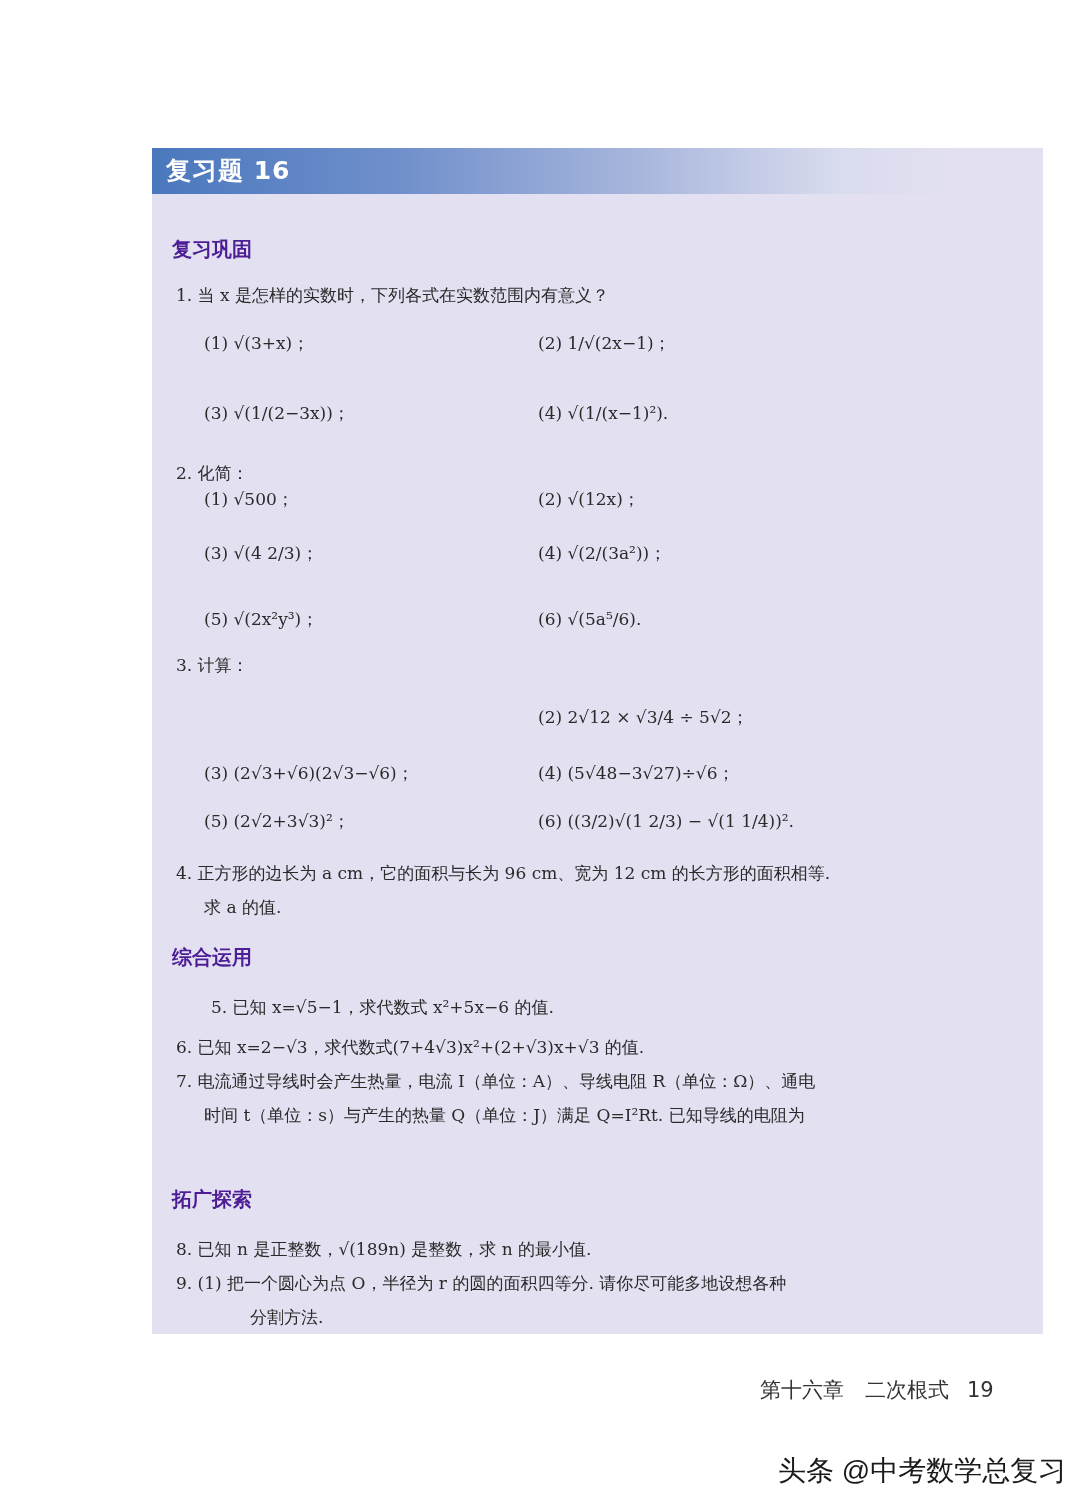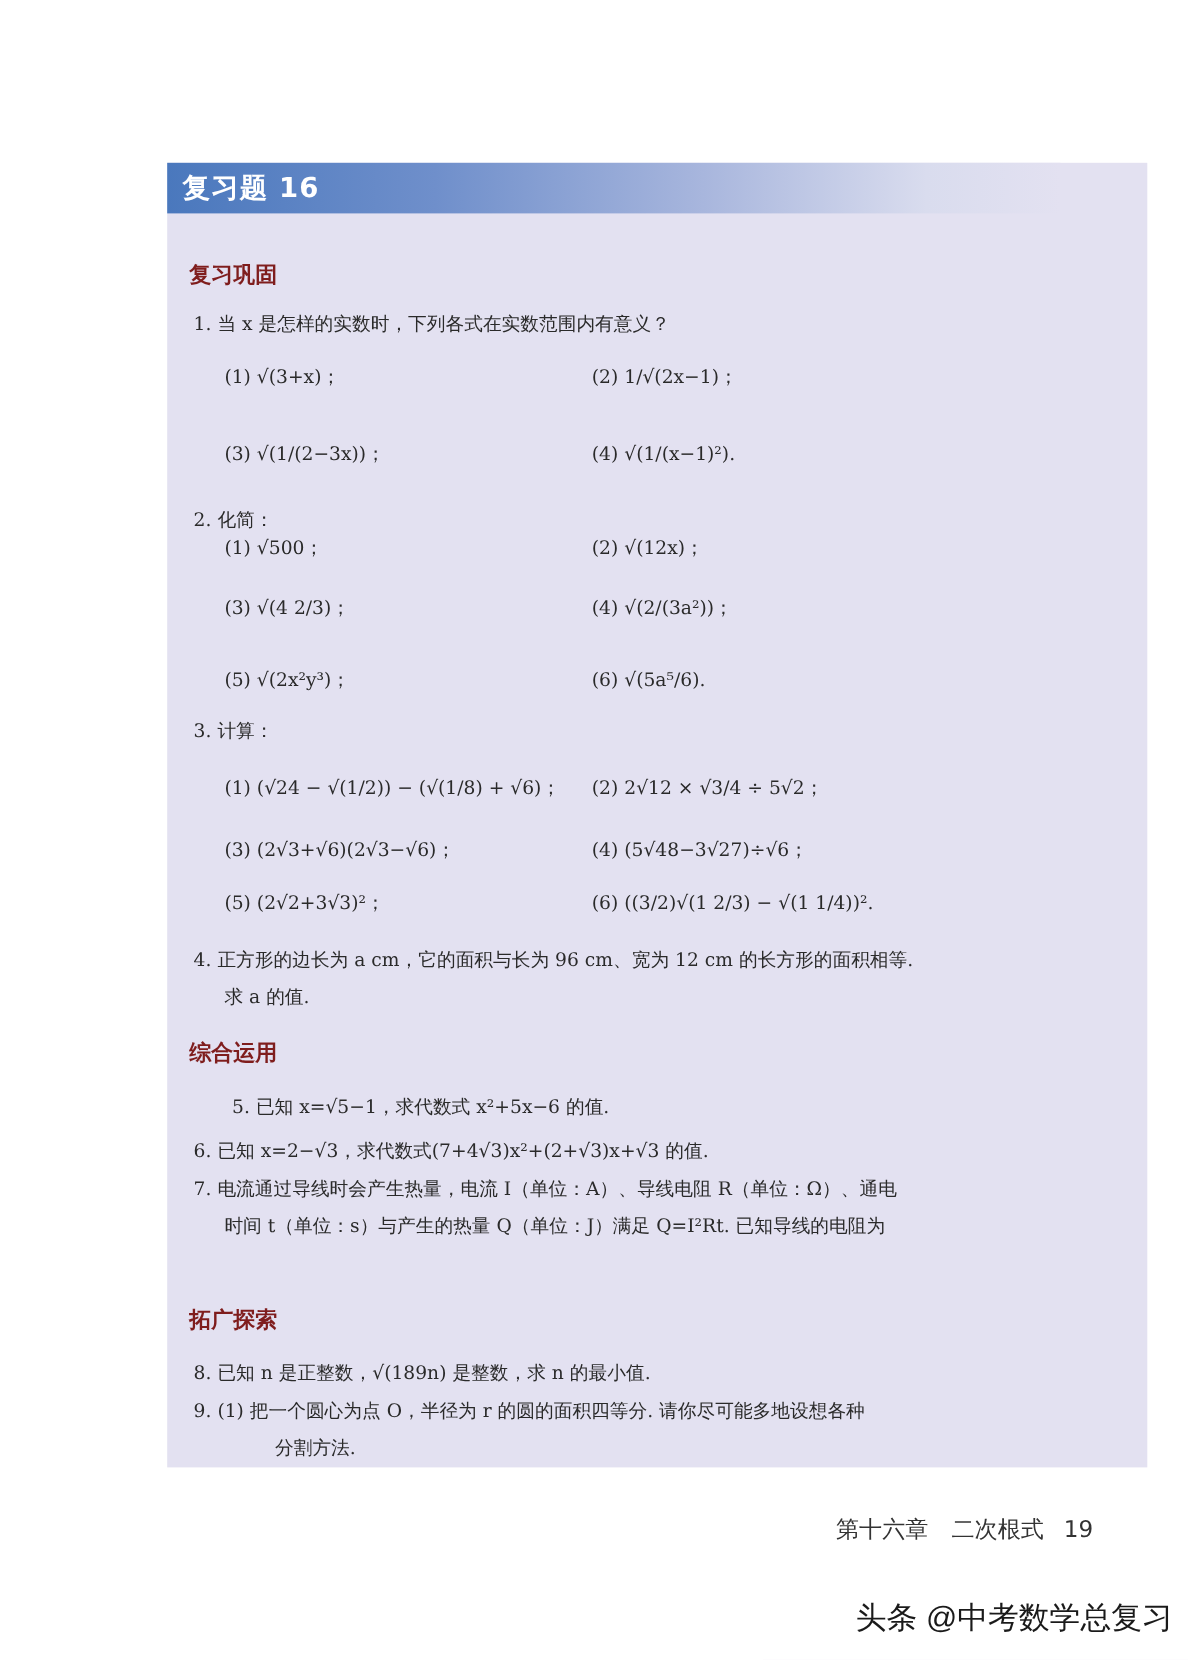--- a/index.html
+++ b/index.html
@@ -3,21 +3,21 @@
 <meta charset="utf-8">
 <style>
   html, body { margin:0; padding:0; }
   body { width:1080px; height:1509px; background:#ffffff; position:relative; overflow:hidden;
          font-family:"DejaVu Serif", serif; color:#2a2a2a; }
   .panel { position:absolute; left:152px; top:148px; width:891px; height:1186px; background:#e3e1f1; }
   .banner { position:absolute; left:0; top:0; width:812px; height:46px;
             background:linear-gradient(90deg,#4a78bd 0%,#6f8fcb 30%,#a8b6dd 60%,#d9dcee 85%,#e3e1f1 100%); }
   .banner-title { position:absolute; left:14px; top:6px; font-family:"DejaVu Sans", sans-serif; font-weight:bold;
                   font-size:25px; color:#ffffff; letter-spacing:1px; }
-  .sec { position:absolute; left:20px; font-family:"DejaVu Sans", sans-serif; font-weight:bold; font-size:20px; color:#7f1d1d; }
+  .sec { position:absolute; left:20px; font-family:"DejaVu Sans", sans-serif; font-weight:bold; font-size:20px; color:#4c1d95; }
   .line { position:absolute; font-size:17px; white-space:nowrap; line-height:22px; }
   .math { font-family:"DejaVu Serif", serif; font-size:17px; }
   .footer { position:absolute; left:760px; top:1376px; font-size:21px; color:#333; font-family:"DejaVu Serif", serif; }
   .footer .num { font-family:"DejaVu Sans", sans-serif; margin-left:18px; }
   .watermark { position:absolute; left:778px; top:1452px; font-family:Liberation Sans, sans-serif; font-size:28px; color:#1a1a1a;
                text-shadow:1px 1px 0 #fff, -1px -1px 0 #fff; }
 </style>
 </head>
 <body>
 
@@ -36,21 +36,20 @@
 
   <div class="line" style="left:24px; top:302px;margin-top:12px;">2. 化简：</div>
   <div class="line math" style="left:52px; top:340px;">(1) √500；</div>
   <div class="line math" style="left:386px; top:340px;">(2) √(12x)；</div>
   <div class="line math" style="left:52px; top:394px;">(3) √(4 2/3)；</div>
   <div class="line math" style="left:386px; top:394px;">(4) √(2/(3a²))；</div>
   <div class="line math" style="left:52px; top:460px;">(5) √(2x²y³)；</div>
   <div class="line math" style="left:386px; top:460px;">(6) √(5a⁵/6).</div>
 
   <div class="line" style="left:24px; top:506px;">3. 计算：</div>
-  <div class="line math" style="left:52px; top:558px;">(1) (√24 − √(1/2)) − (√(1/8) + √6)；</div>
   <div class="line math" style="left:386px; top:558px;">(2) 2√12 × √3/4 ÷ 5√2；</div>
   <div class="line math" style="left:52px; top:614px;">(3) (2√3+√6)(2√3−√6)；</div>
   <div class="line math" style="left:386px; top:614px;">(4) (5√48−3√27)÷√6；</div>
   <div class="line math" style="left:52px; top:662px;">(5) (2√2+3√3)²；</div>
   <div class="line math" style="left:386px; top:662px;">(6) ((3/2)√(1 2/3) − √(1 1/4))².</div>
 
   <div class="line" style="left:24px; top:714px;">4. 正方形的边长为 a cm，它的面积与长为 96 cm、宽为 12 cm 的长方形的面积相等.</div>
   <div class="line" style="left:52px; top:748px;">求 a 的值.</div>
 
   <div class="sec" style="top:796px;">综合运用</div>

